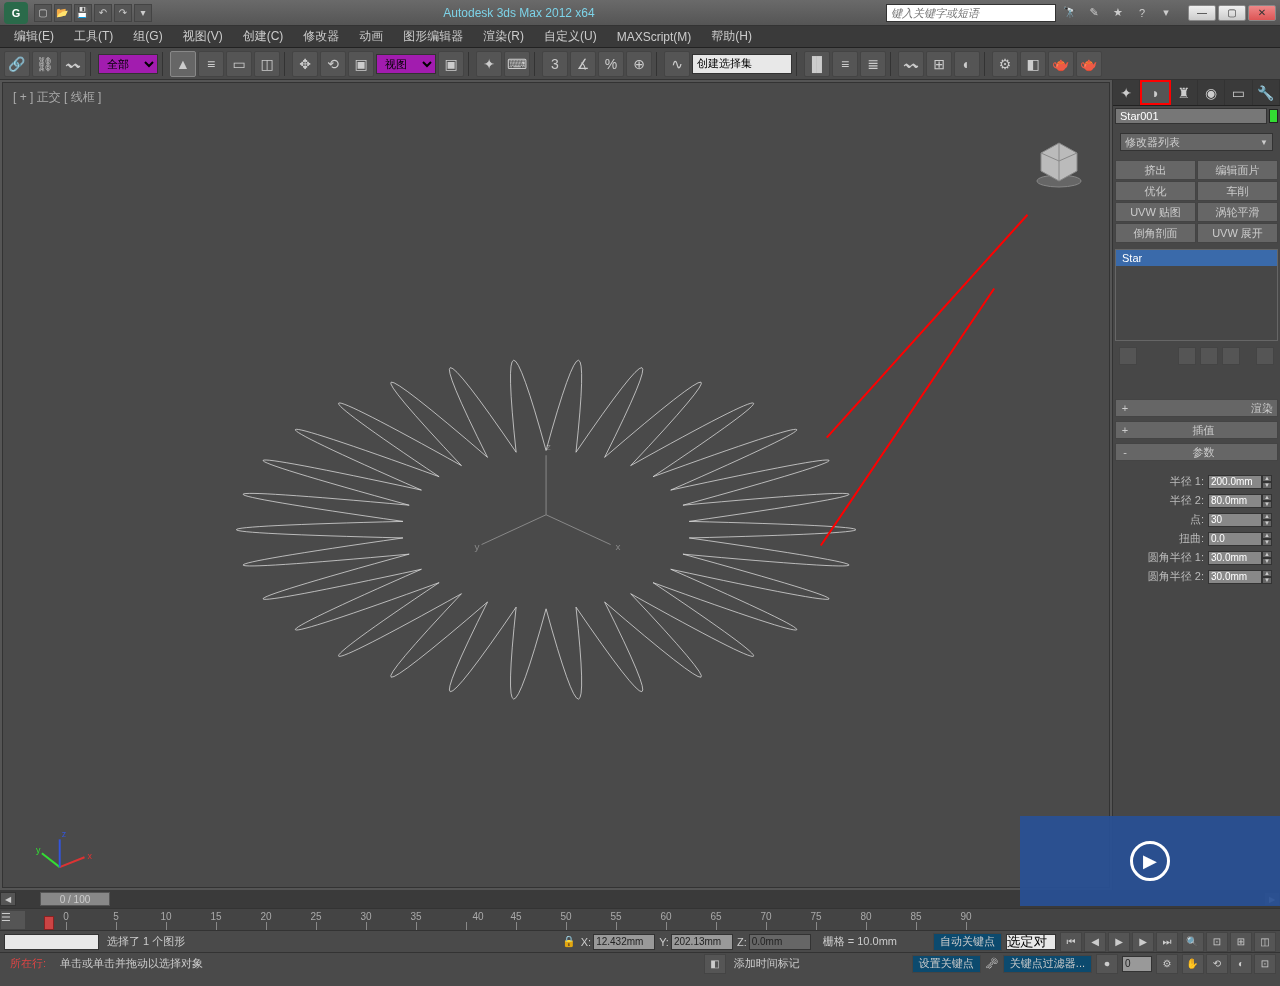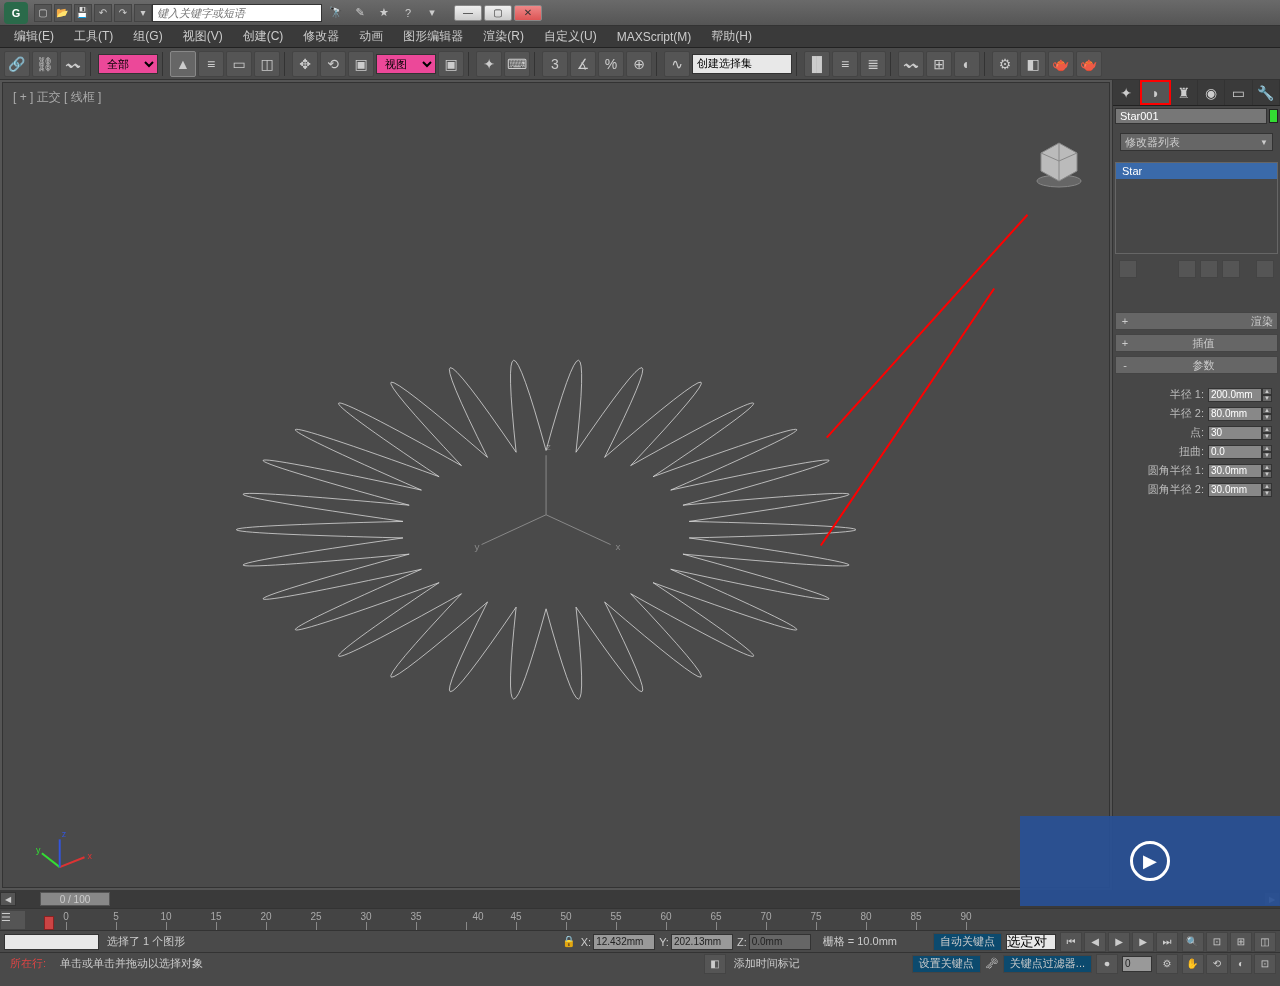--- a/index.html
+++ b/index.html
@@ -20,21 +20,21 @@
 
 
 .menubar { height: 22px; background: #3a3a3a; display: flex; align-items: center; padding: 0 4px; border-bottom: 1px solid #222; }
 .menu-item { padding: 0 10px; color: #ccc; font-size: 12px; cursor: pointer; }
 
 
 .toolbar { height: 32px; background: #4a4a4a; display: flex; align-items: center; padding: 0 4px; border-bottom: 1px solid #333; gap: 2px; }
 .tool-btn { width: 26px; height: 26px; background: #555; border: 1px solid #444; display: flex; align-items: center; justify-content: center; font-size: 14px; color: #ccc; border-radius: 2px; }
 .tool-btn.active { background: #666; border-color: #888; }
 .tool-sep { width: 4px; height: 24px; border-left: 1px solid #333; margin: 0 2px; }
-.tool-select { height: 20px; background: #ec4899; border: 1px solid #333; font-size: 11px; padding: 0 4px; }
+.tool-select { height: 20px; background: #a21caf; border: 1px solid #333; font-size: 11px; padding: 0 4px; }
 .tool-input { height: 20px; background: #e8e8e8; border: 1px solid #333; font-size: 11px; padding: 0 4px; width: 100px; }
 
 
 .main { display: flex; height: 810px; }
 .viewport-area { flex: 1; position: relative; background: #555; }
 .viewport { position: absolute; inset: 2px; background: #4a4a4a; border: 1px solid #333; }
 .viewport-label { position: absolute; top: 6px; left: 10px; color: #aaa; font-size: 12px; }
 .viewport-cube { position: absolute; top: 50px; right: 20px; width: 60px; height: 60px; }
 
 
@@ -110,20 +110,21 @@
 <div class="titlebar">
   <div class="app-icon">G</div>
   <div class="qat">
     <div class="qat-btn">▢</div>
     <div class="qat-btn">📂</div>
     <div class="qat-btn">💾</div>
     <div class="qat-btn">↶</div>
     <div class="qat-btn">↷</div>
     <div class="qat-btn">▾</div>
   </div>
+  <div class="title-text">Autodesk 3ds Max 2012 x64</div>
   <input class="search-box" placeholder="键入关键字或短语" style="">
   <div class="title-right-icons">
     <span>🔭</span>
     <span>✎</span>
     <span>★</span>
     <span>?</span>
     <span>▾</span>
   </div>
   <div class="win-controls">
     <div class="win-btn">—</div>
@@ -237,20 +238,30 @@
       <div class="cmd-tab">◉</div>
       <div class="cmd-tab">▭</div>
       <div class="cmd-tab">🔧</div>
     </div>
     <div class="obj-name">
       <input value="Star001" style="">
       <div class="color-swatch"></div>
     </div>
     <div class="mod-dropdown">
       <span>修改器列表</span>
+    </div>
+    <div class="mod-buttons">
+      <div class="mod-btn highlight-red">挤出</div>
+      <div class="mod-btn">编辑面片</div>
+      <div class="mod-btn">优化</div>
+      <div class="mod-btn">车削</div>
+      <div class="mod-btn">UVW 贴图</div>
+      <div class="mod-btn">涡轮平滑</div>
+      <div class="mod-btn">倒角剖面</div>
+      <div class="mod-btn">UVW 展开</div>
     </div>
     <div class="mod-stack">
       <div class="stack-item">Star</div>
     </div>
     <div class="stack-toolbar">
       <div class="sbtn"></div>
       <div style="flex:1"></div>
       <div class="sbtn"></div>
       <div class="sbtn"></div>
       <div class="sbtn"></div>

